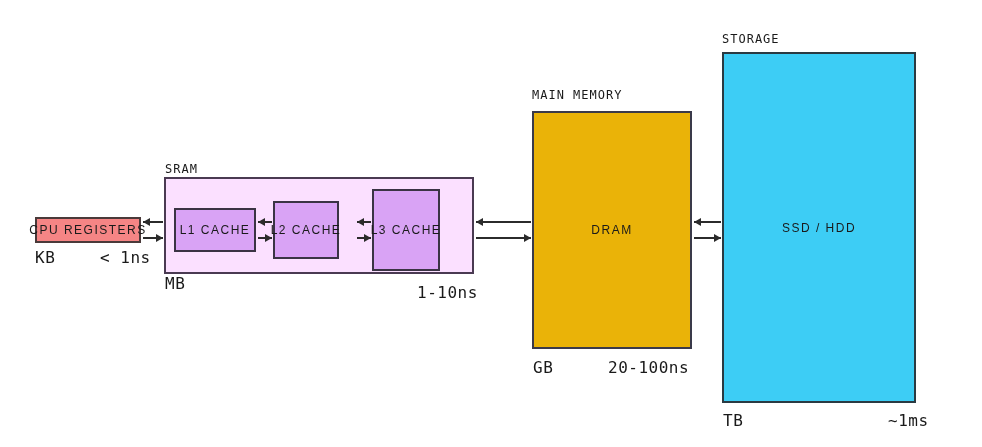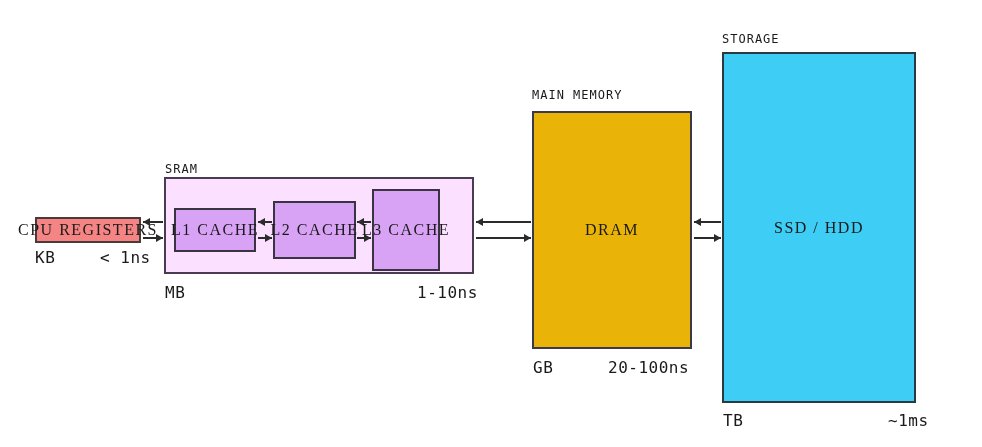--- a/index.html
+++ b/index.html
@@ -40,22 +40,22 @@
   
   .box {
     position: absolute;
     box-sizing: border-box;
     border: 2px solid #3a3344;
     display: flex;
     align-items: center;
     justify-content: center;
   }
   .box-text {
-    font-family: Liberation Serif, serif;
-    font-size: 16px;
+    font-family: Liberation Sans, sans-serif;
+    font-size: 12px;
     letter-spacing: 1.5px;
     color: #1a1a1a;
     white-space: nowrap;
   }
 
   #registers-box {
     left: 35px;
     top: 217px;
     width: 106px;
     height: 26px;
@@ -74,21 +74,21 @@
   #l1-box {
     left: 174px;
     top: 208px;
     width: 82px;
     height: 44px;
     background: #D9A3F5;
   }
   #l2-box {
     left: 273px;
     top: 201px;
-    width: 83px;
+    width: 66px;
     height: 58px;
     background: #D9A3F5;
   }
   #l3-box {
     left: 372px;
     top: 189px;
     width: 68px;
     height: 82px;
     background: #D9A3F5;
   }
@@ -147,21 +147,21 @@
   #arrow-sram-dram  { left: 476px; top: 217px; width: 55px; }
   #arrow-dram-stor  { left: 694px; top: 217px; width: 27px; }
 
   
   #sram-title        { left: 165px; top: 162px; }
   #mainmem-title     { left: 532px; top: 88px; }
   #storage-title     { left: 722px; top: 32px; text-align: center; }
 
   #registers-size    { left: 35px;  top: 248px; }
   #registers-latency { left: 100px; top: 248px; }
-  #sram-size         { left: 165px; top: 283px; }
+  #sram-size         { left: 165px; top: 274px; }
   #sram-latency      { left: 417px; top: 283px; }
   #dram-size         { left: 533px; top: 358px; }
   #dram-latency      { left: 608px; top: 358px; }
   #storage-size      { left: 723px; top: 411px; }
   #storage-latency   { left: 888px; top: 411px; }
 </style>
 </head>
 <body>
 
 <div id="canvas">

